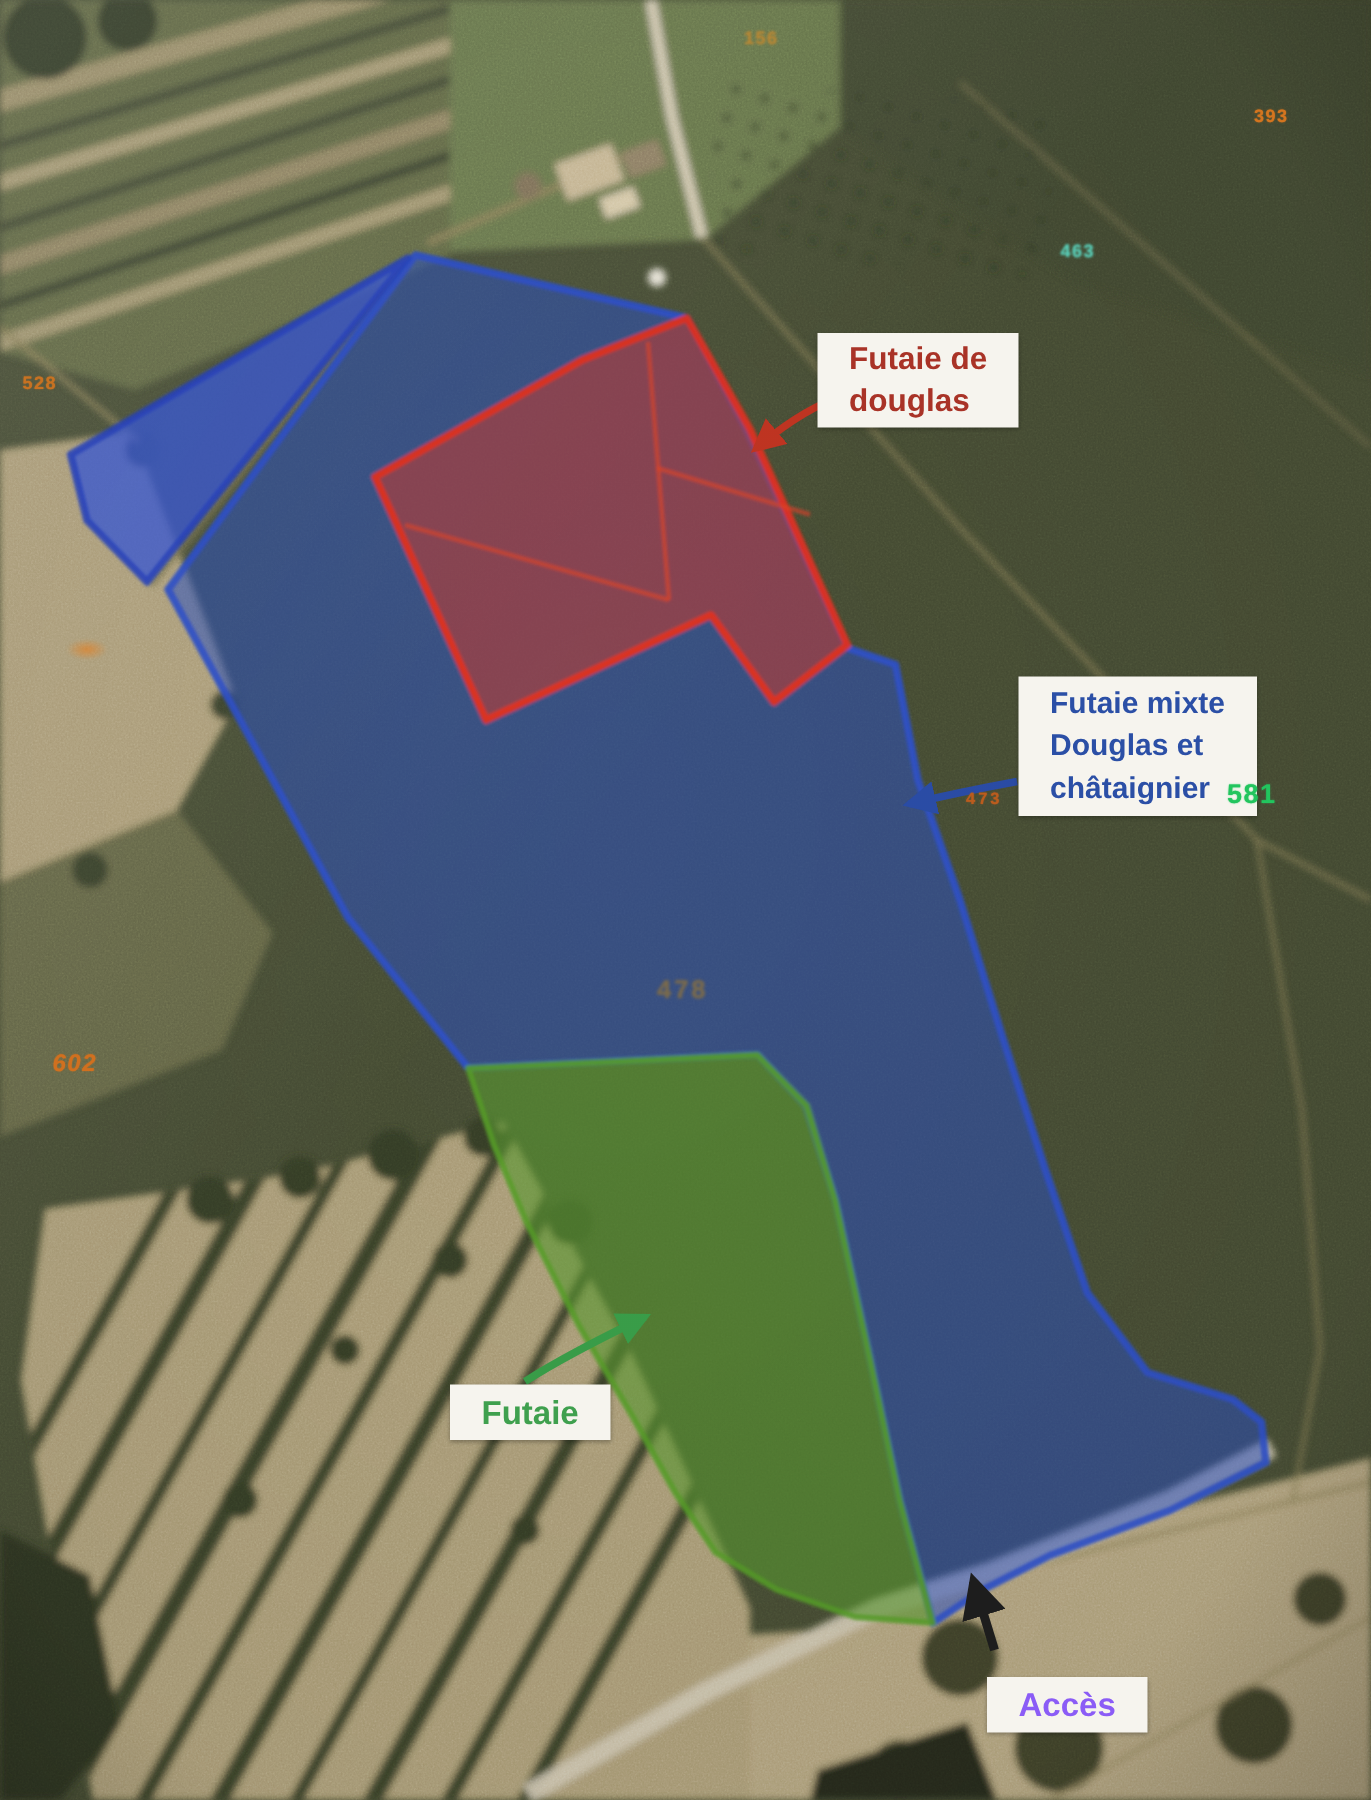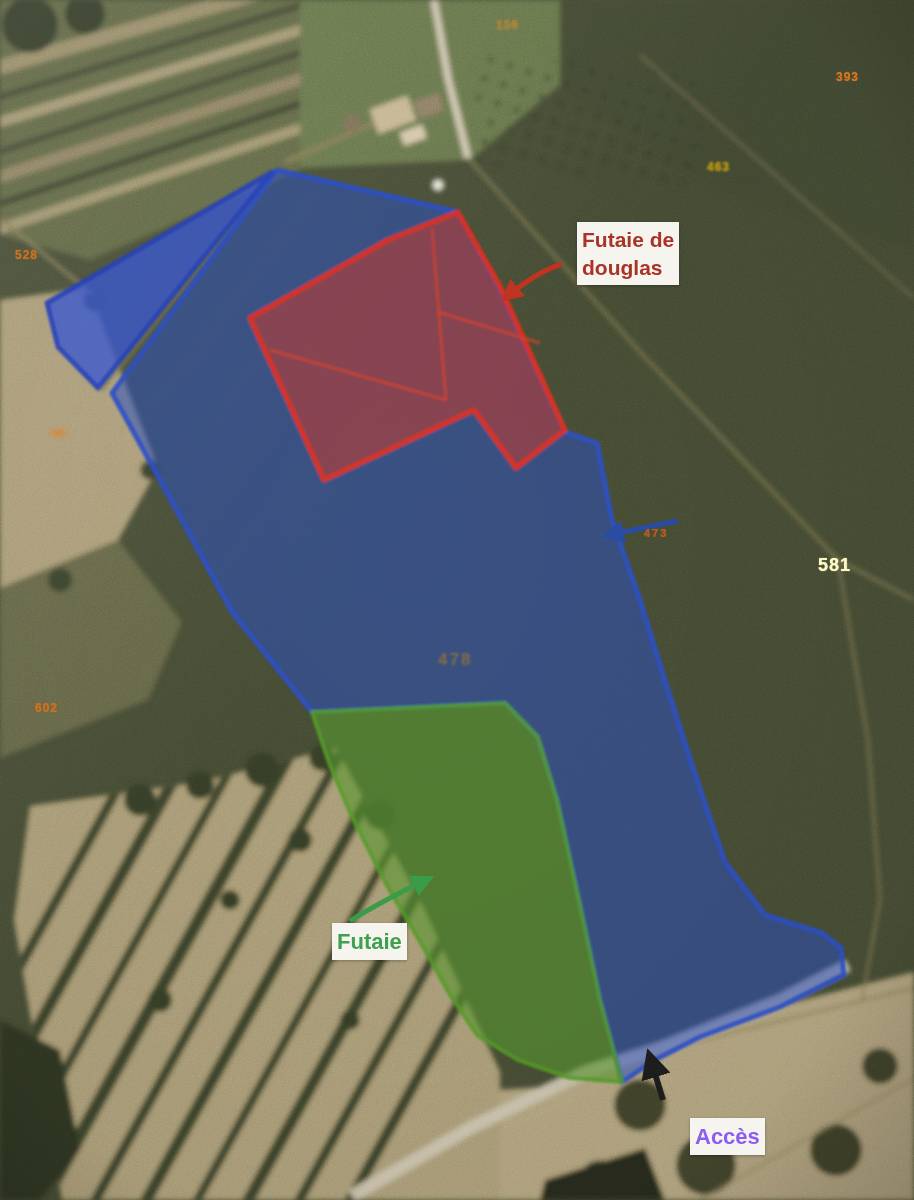--- a/index.html
+++ b/index.html
@@ -1,38 +1,38 @@
 <!DOCTYPE html>
 <html><head>
 <meta charset="utf-8">
 <style>
   html,body{margin:0;padding:0;background:#222;}
   #stage{position:relative;width:914px;height:1200px;overflow:hidden;background:#454b33;
          font-family:"Liberation Sans",sans-serif;}
   #stage svg{position:absolute;left:0;top:0;}
   .grain{mix-blend-mode:overlay;opacity:.32;}
   
-  .lbl{position:absolute;background:#f6f4ee;padding:4px 5px;font-weight:bold;
-       box-shadow:0 1px 3px rgba(0,0,0,.3);line-height:1.32;margin-left:32px;}
+  .lbl{position:absolute;background:#f6f4ee;padding:4px 21px;font-weight:bold;
+       box-shadow:0 1px 3px rgba(0,0,0,.3);line-height:1.32;}
   .lbl span{display:block;}
   .lbl-douglas{left:545px;top:222px;color:#a93327;font-size:21px;}
   .lbl-mixte{left:679px;top:451px;color:#2b4fa6;font-size:20px;line-height:1.42;}
   .lbl-taillis{left:300px;top:923px;color:#3fa04e;font-size:22px;}
   .lbl-acces{left:658px;top:1118px;color:#8b5cf6;font-size:22px;}
   
   .pn{position:absolute;font-weight:bold;letter-spacing:1px;filter:blur(.4px);
       text-shadow:0 0 1px currentColor;}
   #pn-156{left:496px;top:2px;color:#c98a2e;font-size:12px;opacity:.8;filter:blur(.8px);margin-top:16px;}
   #pn-467{left:836px;top:70px;color:#d4751f;font-size:12px;}
-  #pn-463{left:707px;top:160px;color:#eab308;font-size:12px;opacity:.8;filter:blur(.8px);}
+  #pn-463{left:707px;top:160px;color:#5eead4;font-size:12px;opacity:.8;filter:blur(.8px);}
   #pn-528{left:15px;top:248px;color:#d4751f;font-size:12px;opacity:.9;text-align:center;}
-  #pn-581{left:818px;top:519px;color:#fef9c3;font-size:18px;margin-top:36px;}
+  #pn-581{left:818px;top:519px;color:#22c55e;font-size:18px;}
   #pn-473{left:634px;top:527px;color:#bb5c1e;font-size:11px;letter-spacing:2px;margin-left:10px;}
   #pn-478{left:438px;top:650px;color:#8a7140;font-size:17px;letter-spacing:2px;opacity:.8;filter:blur(.9px);}
-  #pn-602{left:35px;top:701px;color:#d0701f;font-size:12px;}
+  #pn-602{left:35px;top:701px;color:#d0701f;font-size:16px;font-style:italic;}
   #smudge{position:absolute;left:44px;top:426px;width:28px;height:14px;border-radius:50%;
       background:radial-gradient(ellipse,rgba(224,130,40,.75),rgba(224,130,40,0) 70%);filter:blur(1px);}
 </style>
 </head>
 <body>
 
 <div id="stage">
 
 <svg width="914" height="1200" viewBox="0 0 914 1200">
   <defs>
@@ -191,20 +191,25 @@
     <path d="M663,1100 L649,1054" stroke="#1e1e1e" stroke-width="6" marker-end="url(#mBlack)"></path>
   </g>
 
   <rect width="914" height="1200" fill="url(#vig)"></rect>
 </svg>
 
 <div class="lbl lbl-douglas">
   <span>Futaie de</span>
   <span>douglas</span>
 </div>
+<div class="lbl lbl-mixte">
+  <span>Futaie mixte</span>
+  <span>Douglas et</span>
+  <span>châtaignier</span>
+</div>
 <div class="lbl lbl-taillis">
   <span>Futaie</span>
 </div>
 <div class="lbl lbl-acces">
   <span>Accès</span>
 </div>
 
 <div class="pn" id="pn-156">156</div>
 <div class="pn" id="pn-467">393</div>
 <div class="pn" id="pn-463">463</div>

